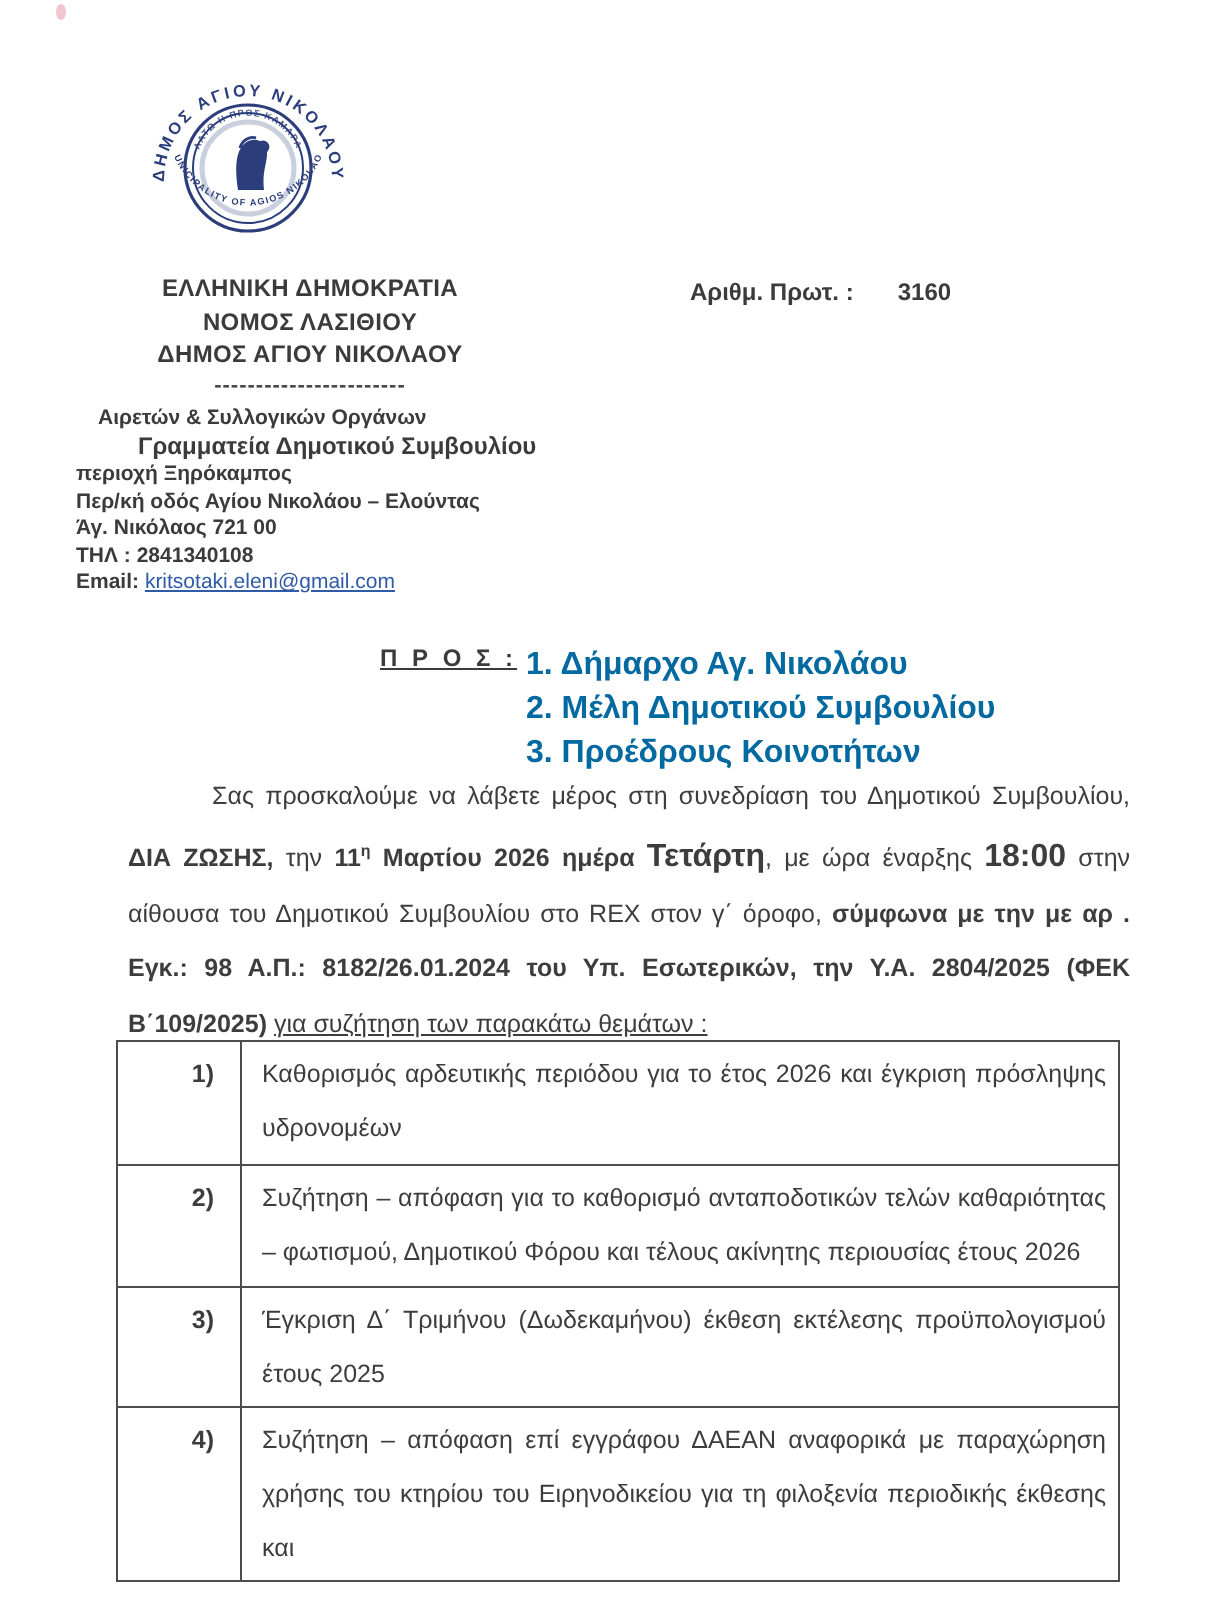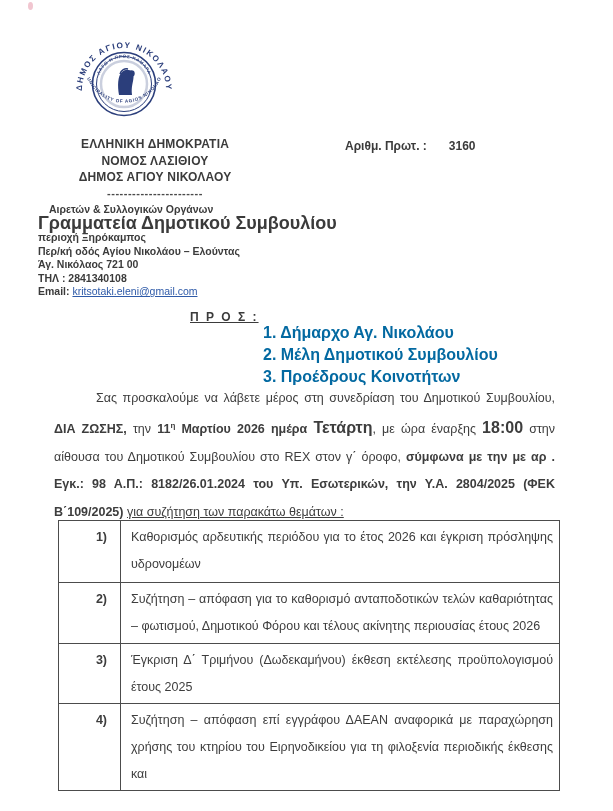--- a/index.html
+++ b/index.html
@@ -18,29 +18,29 @@
   .gov-divider{font-size:11px;letter-spacing:.5px;line-height:14px;color:#4a4a4a;font-weight:bold;}
   
   .ref-block{position:absolute;left:345px;top:137px;font-weight:bold;font-size:12px;
     line-height:18px;color:#3b3b3b;}
   .ref-num{margin-left:22px;}
   
   .office-block{position:absolute;left:38px;top:203px;font-weight:bold;font-size:10.5px;
     line-height:13.4px;color:#3b3b3b;}
   .office-l1{padding-left:9px;}
   .office-l2{padding-left:11px;}
-  .office-l3{font-size:18px;line-height:15px;}
+  .office-l3{font-size:12px;line-height:15px;margin-left:31px;}
   .email-line a{color:#2e5aa8;text-decoration:underline;font-weight:normal;}
   
-  .pros-label{position:absolute;left:190px;top:310px;font-weight:bold;font-size:12px;
+  .pros-label{position:absolute;left:190px;top:322px;font-weight:bold;font-size:12px;
     letter-spacing:2px;text-decoration:underline;color:#3b3b3b;}
   .pros-list{position:absolute;left:263px;top:322px;font-weight:bold;font-size:16px;
     line-height:22px;color:#0369a1;}
   
-  .body-par{position:absolute;left:54px;top:372px;width:501px;font-size:12.5px;
+  .body-par{position:absolute;left:64px;top:372px;width:501px;font-size:12.5px;
     line-height:27.5px;text-align:justify;text-indent:42px;color:#3d3d3d;}
   .b{font-weight:bold;}
   .big{font-weight:bold;font-size:16px;}
   .u{text-decoration:underline;}
   .sup{font-size:8px;vertical-align:super;font-weight:bold;}
   
   .agenda{position:absolute;left:58px;top:520px;width:502px;border-collapse:collapse;
     table-layout:fixed;}
   .agenda td{border:1.4px solid #4c4c4c;vertical-align:top;font-size:12.5px;
     line-height:27px;color:#3d3d3d;}

